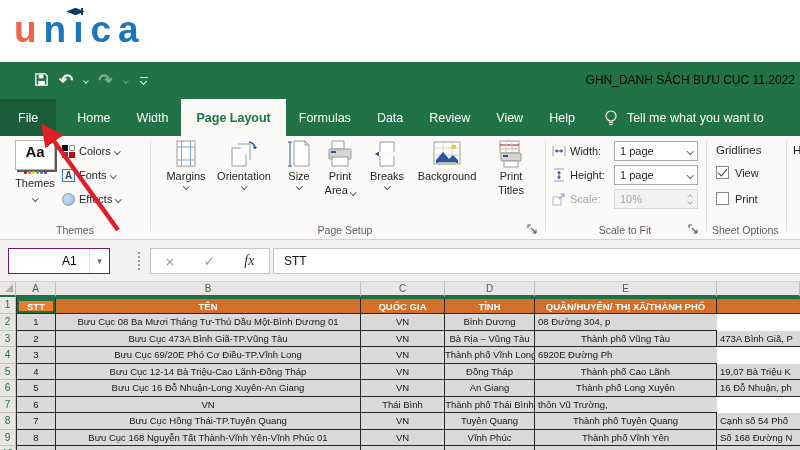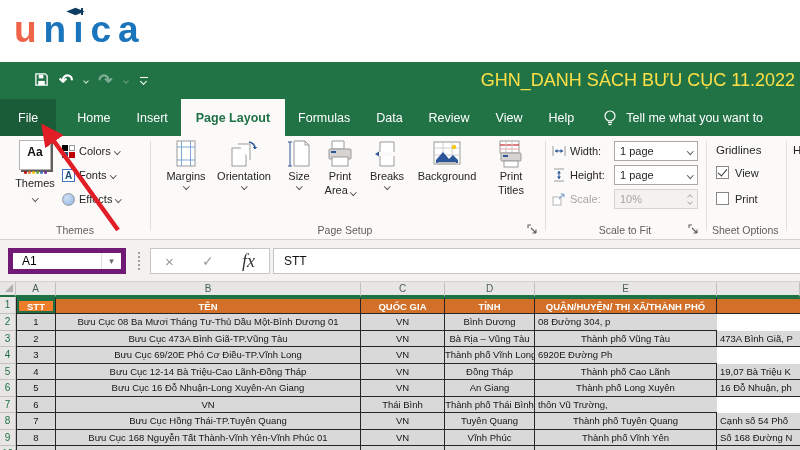--- a/index.html
+++ b/index.html
@@ -28,21 +28,21 @@
   .qat .btn { color:#fff; font-size:17px; line-height:17px; cursor:default; }
   .qat .dim { color:#7fae97; }
   .tiny-chev { display:inline-block; width:4px; height:4px; border-right:1.2px solid #cfe3d8;
     border-bottom:1.2px solid #cfe3d8; transform:rotate(45deg); margin-left:1px; vertical-align:4px;}
   .tiny-chev.dim2 { border-color:#6f9e87; }
   .qat-custom { display:inline-block; text-align:center; margin-left:2px; }
   .qat-custom .bar { display:block; width:8px; height:0; border-top:1.6px solid #fff; margin:0 auto 1px; }
   .qat-custom .chev { display:block; width:5px; height:5px; border-right:1.6px solid #fff;
     border-bottom:1.6px solid #fff; transform:rotate(45deg); margin:0 auto; }
   .doc-title { position:absolute; right:5px; top:0; height:37px; line-height:37px;
-    color:#fde047; font-size:18px; white-space:nowrap; }
+    color:#000000; font-size:12px; white-space:nowrap; }
 
   
   .tabbar { height:37px; background:#217346; display:flex; align-items:stretch; }
   .tab { color:#fff; font-size:12.5px; display:flex; align-items:center;
          padding:0 13px; cursor:default; white-space:nowrap; }
   .tab-file { background:#1a5c38; padding:0 18px; margin-right:8px; }
   .tab-sel { background:#fbfaf9; color:#1e7145; font-weight:600; padding:0 15px; }
   .tellme { display:flex; align-items:center; gap:9px; margin-left:16px; color:#fff;
             font-size:12.5px; white-space:nowrap; overflow:hidden; }
 
@@ -50,22 +50,22 @@
   .ribbon { height:104px; background:#fbfaf9; border-bottom:1px solid #d5d3d1; position:relative;
             font-size:11px; color:#262626; overflow:hidden; }
   .vdiv { position:absolute; top:5px; bottom:8px; width:1px; background:#e1dfdd; }
   .grp-label { position:absolute; bottom:3px; font-size:10.5px; color:#605e5c; text-align:center; }
   .launcher { position:absolute; bottom:4px; width:11px; height:11px; }
   .chv { display:inline-block; width:4.5px; height:4.5px; border-right:1.2px solid #555;
          border-bottom:1.2px solid #555; transform:rotate(45deg); }
   .biglabel { font-size:11px; color:#262626; text-align:center; line-height:13px; }
 
   .themes-big { position:absolute; left:10px; top:4px; width:50px; text-align:center; }
-  .aa-box { width:32px; height:30px; margin:0 auto; background:#fff; border:1px solid #b5b3b1;
-            box-shadow:2px 2px 0 #5f5d5b; font-weight:bold; font-size:12px; color:#111; line-height:22px; }
+  .aa-box { width:40px; height:30px; margin:0 auto; background:#fff; border:1px solid #b5b3b1;
+            box-shadow:2px 2px 0 #5f5d5b; font-weight:bold; font-size:15px; color:#111; line-height:22px; }
   .aa-dots { display:flex; justify-content:center; gap:1px; margin-top:1px; }
   .aa-dots i { width:3px; height:3px; border-radius:50%; display:block; }
   .trow { position:absolute; left:62px; display:flex; align-items:center; gap:4px; height:18px; }
   .colors-ic { width:13px; height:13px; display:grid; grid-template-columns:6px 6px; grid-template-rows:6px 6px; gap:1px; }
   .colors-ic i { display:block; }
   .fonts-ic { width:13px; height:13px; border:1px solid #4472c4; color:#1f4e79; font-size:10px;
               font-weight:bold; line-height:11px; text-align:center; background:#fff; }
   .effects-ic { width:13px; height:13px; border:1px solid #9a9a9a; border-radius:50%;
                 background:radial-gradient(circle at 35% 35%, #cfe0f5, #8eb4e3); }
 
@@ -84,31 +84,31 @@
   .gray { color:#a8a6a4; }
 
   .so-head { position:absolute; left:716px; top:8px; font-size:11.5px; }
   .chk-row { position:absolute; left:716px; display:flex; align-items:center; gap:6px; }
   .chk { width:13px; height:13px; border:1px solid #8a8886; background:#fff; position:relative; }
   .chk.on::after { content:""; position:absolute; left:3px; top:0px; width:4px; height:8px;
     border-right:1.6px solid #333; border-bottom:1.6px solid #333; transform:rotate(40deg); }
 
   
   .fbar { height:42px; background:#f3f2f1; position:relative; border-bottom:1px solid #d5d3d1; }
-  .namebox { position:absolute; left:8px; top:8px; width:118px; height:26px; background:#fff;
-    border:5px solid #701a75; display:flex; align-items:center; font-size:12px; }
+  .namebox { position:absolute; left:8px; top:8px; width:102px; height:26px; background:#fff;
+    border:1px solid #701a75; display:flex; align-items:center; font-size:12px;padding-left:44px; }
   .namebox .nm { flex:1; padding-left:9px; }
   .namebox .dd { width:20px; border-left:1px solid #e1dfdd; height:100%; display:flex;
     align-items:center; justify-content:center; color:#666; font-size:9px; }
   .fdots { position:absolute; left:138px; top:12px; height:18px; border-left:2px dotted #a0a0a0; }
   .fbtns { position:absolute; left:150px; top:8px; width:120px; height:26px; background:#fff;
     border:1px solid #c8c6c4; display:flex; align-items:center; justify-content:space-around; }
   .fbtns .x { color:#9a9896; font-size:15px; }
   .fbtns .ok { color:#9a9896; font-size:14px; }
-  .fbtns .fx { font-family:"Liberation Serif", serif; font-style:italic; font-size:18px; color:#333; }
+  .fbtns .fx { font-family:"Liberation Serif", serif; font-style:italic; font-size:14px; color:#333; }
   .ffield { position:absolute; left:273px; top:8px; right:0; height:26px; background:#fff;
     border:1px solid #c8c6c4; border-right:none; display:flex; align-items:center;
     padding-left:10px; font-size:12px; color:#111; }
 
   
   .grid { height:168px; background:#fff; overflow:hidden; position:relative; }
   .srow, .lrow { display:grid; grid-template-columns:16px 40px 305px 84px 90px 182px minmax(0,1fr); }
   .lrow { height:15px; background:#e7e6e5; }
   .lrow div { border-right:1px solid #c2c1c0; border-bottom:2px solid #1e7145; font-size:10px;
     color:#4a5f53; text-align:center; line-height:13px; overflow:hidden; }
@@ -164,21 +164,21 @@
             <span class="bar"></span>
             <span class="chev"></span>
           </span>
       </div>
       <div class="doc-title">GHN_DANH SÁCH BƯU CỤC 11.2022</div>
     </div>
 
     <div class="tabbar">
       <div class="tab tab-file">File</div>
       <div class="tab">Home</div>
-      <div class="tab">Insert</div>
+      <div class="tab">Width</div>
       <div class="tab tab-sel">Page Layout</div>
       <div class="tab">Formulas</div>
       <div class="tab">Data</div>
       <div class="tab">Review</div>
       <div class="tab">View</div>
       <div class="tab">Help</div>
       <div class="tellme">
         <svg width="14" height="18" viewBox="0 0 14 18">
           <circle cx="7" cy="7" r="5" fill="none" stroke="#fff" stroke-width="1.2"></circle>
           <line x1="5" y1="13.5" x2="9" y2="13.5" stroke="#fff" stroke-width="1.2"></line>

